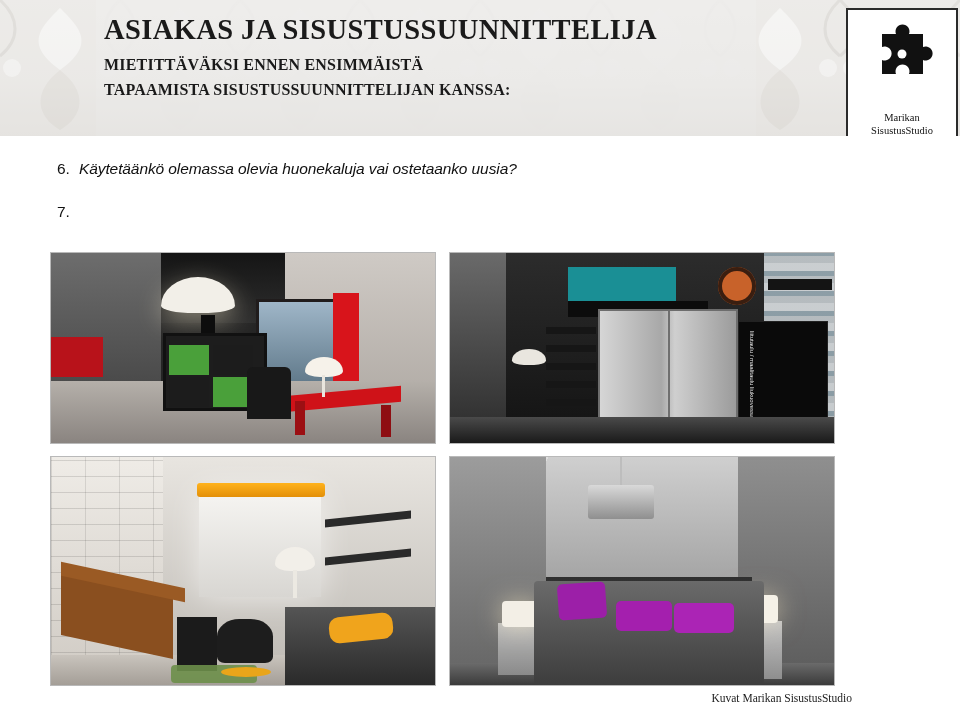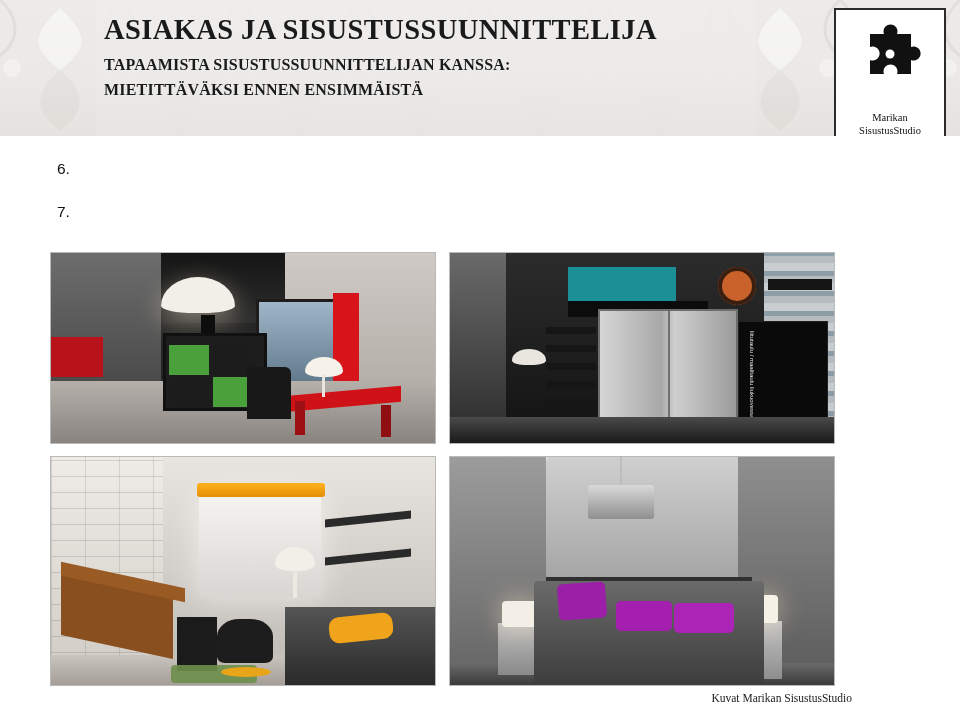--- a/index.html
+++ b/index.html
@@ -59,21 +59,21 @@
     letter-spacing: 0.2px;
     color: #1a1a1a;
     line-height: 1.55;
     margin: 0;
     white-space: nowrap;
   }
 
   
   .logo-box {
     position: absolute;
-    right: 38px;
+    right: 26px;
     top: 8px;
     width: 112px;
     height: 140px;
     background: #ffffff;
     border: 2px solid #2b2b2b;
     box-sizing: border-box;
   }
   .logo-puzzle {
     position: absolute;
     left: 50%;
@@ -446,39 +446,40 @@
           <path d="M0 0 C20 18 20 40 0 56" fill="none" stroke="#d7d4cf" stroke-width="3"></path>
           <path d="M120 0 C100 18 100 40 120 56" fill="none" stroke="#d7d4cf" stroke-width="3"></path>
         </pattern>
       </defs>
       <rect width="960" height="136" fill="url(#dam)"></rect>
       <rect x="96" y="0" width="660" height="136" fill="#eeedeb" opacity="0.92"></rect>
     </svg>
 
     <div class="header-inner">
       <h1 class="title-main">ASIAKAS JA SISUSTUSSUUNNITTELIJA</h1>
+      <p class="title-sub">MIETITTÄVÄKSI ENNEN ENSIMMÄISTÄ</p>
       <p class="title-sub">TAPAAMISTA SISUSTUSSUUNNITTELIJAN KANSSA:</p>
-      <p class="title-sub">MIETITTÄVÄKSI ENNEN ENSIMMÄISTÄ</p>
     </div>
 
     <div class="logo-box">
       <svg class="logo-puzzle" width="72" height="66" viewBox="0 0 72 66">
         <path d="M16 10 h14 a7 7 0 1 1 13 0 h14 v13 a7 7 0 1 1 0 13 v14 H43 a7 7 0 1 0 -13 0 H16 V36 a7 7 0 1 0 0 -13 Z" fill="#111111"></path>
         <circle cx="36" cy="30" r="4.5" fill="#ffffff"></circle>
       </svg>
       <div class="logo-text">
         <span class="l1">Marikan</span>
         <span class="l2">SisustusStudio</span>
       </div>
     </div>
   </div>
 
   <div class="questions">
     <div class="q-row">
       <span class="q-num">6.</span>
+      <span class="q-text">Käytetäänkö olemassa olevia huonekaluja vai ostetaanko uusia?</span>
     </div>
     <div class="q-row">
       <span class="q-num">7.</span>
     </div>
   </div>
 
   <div class="grid">
 
     <div class="grid-row">
 

